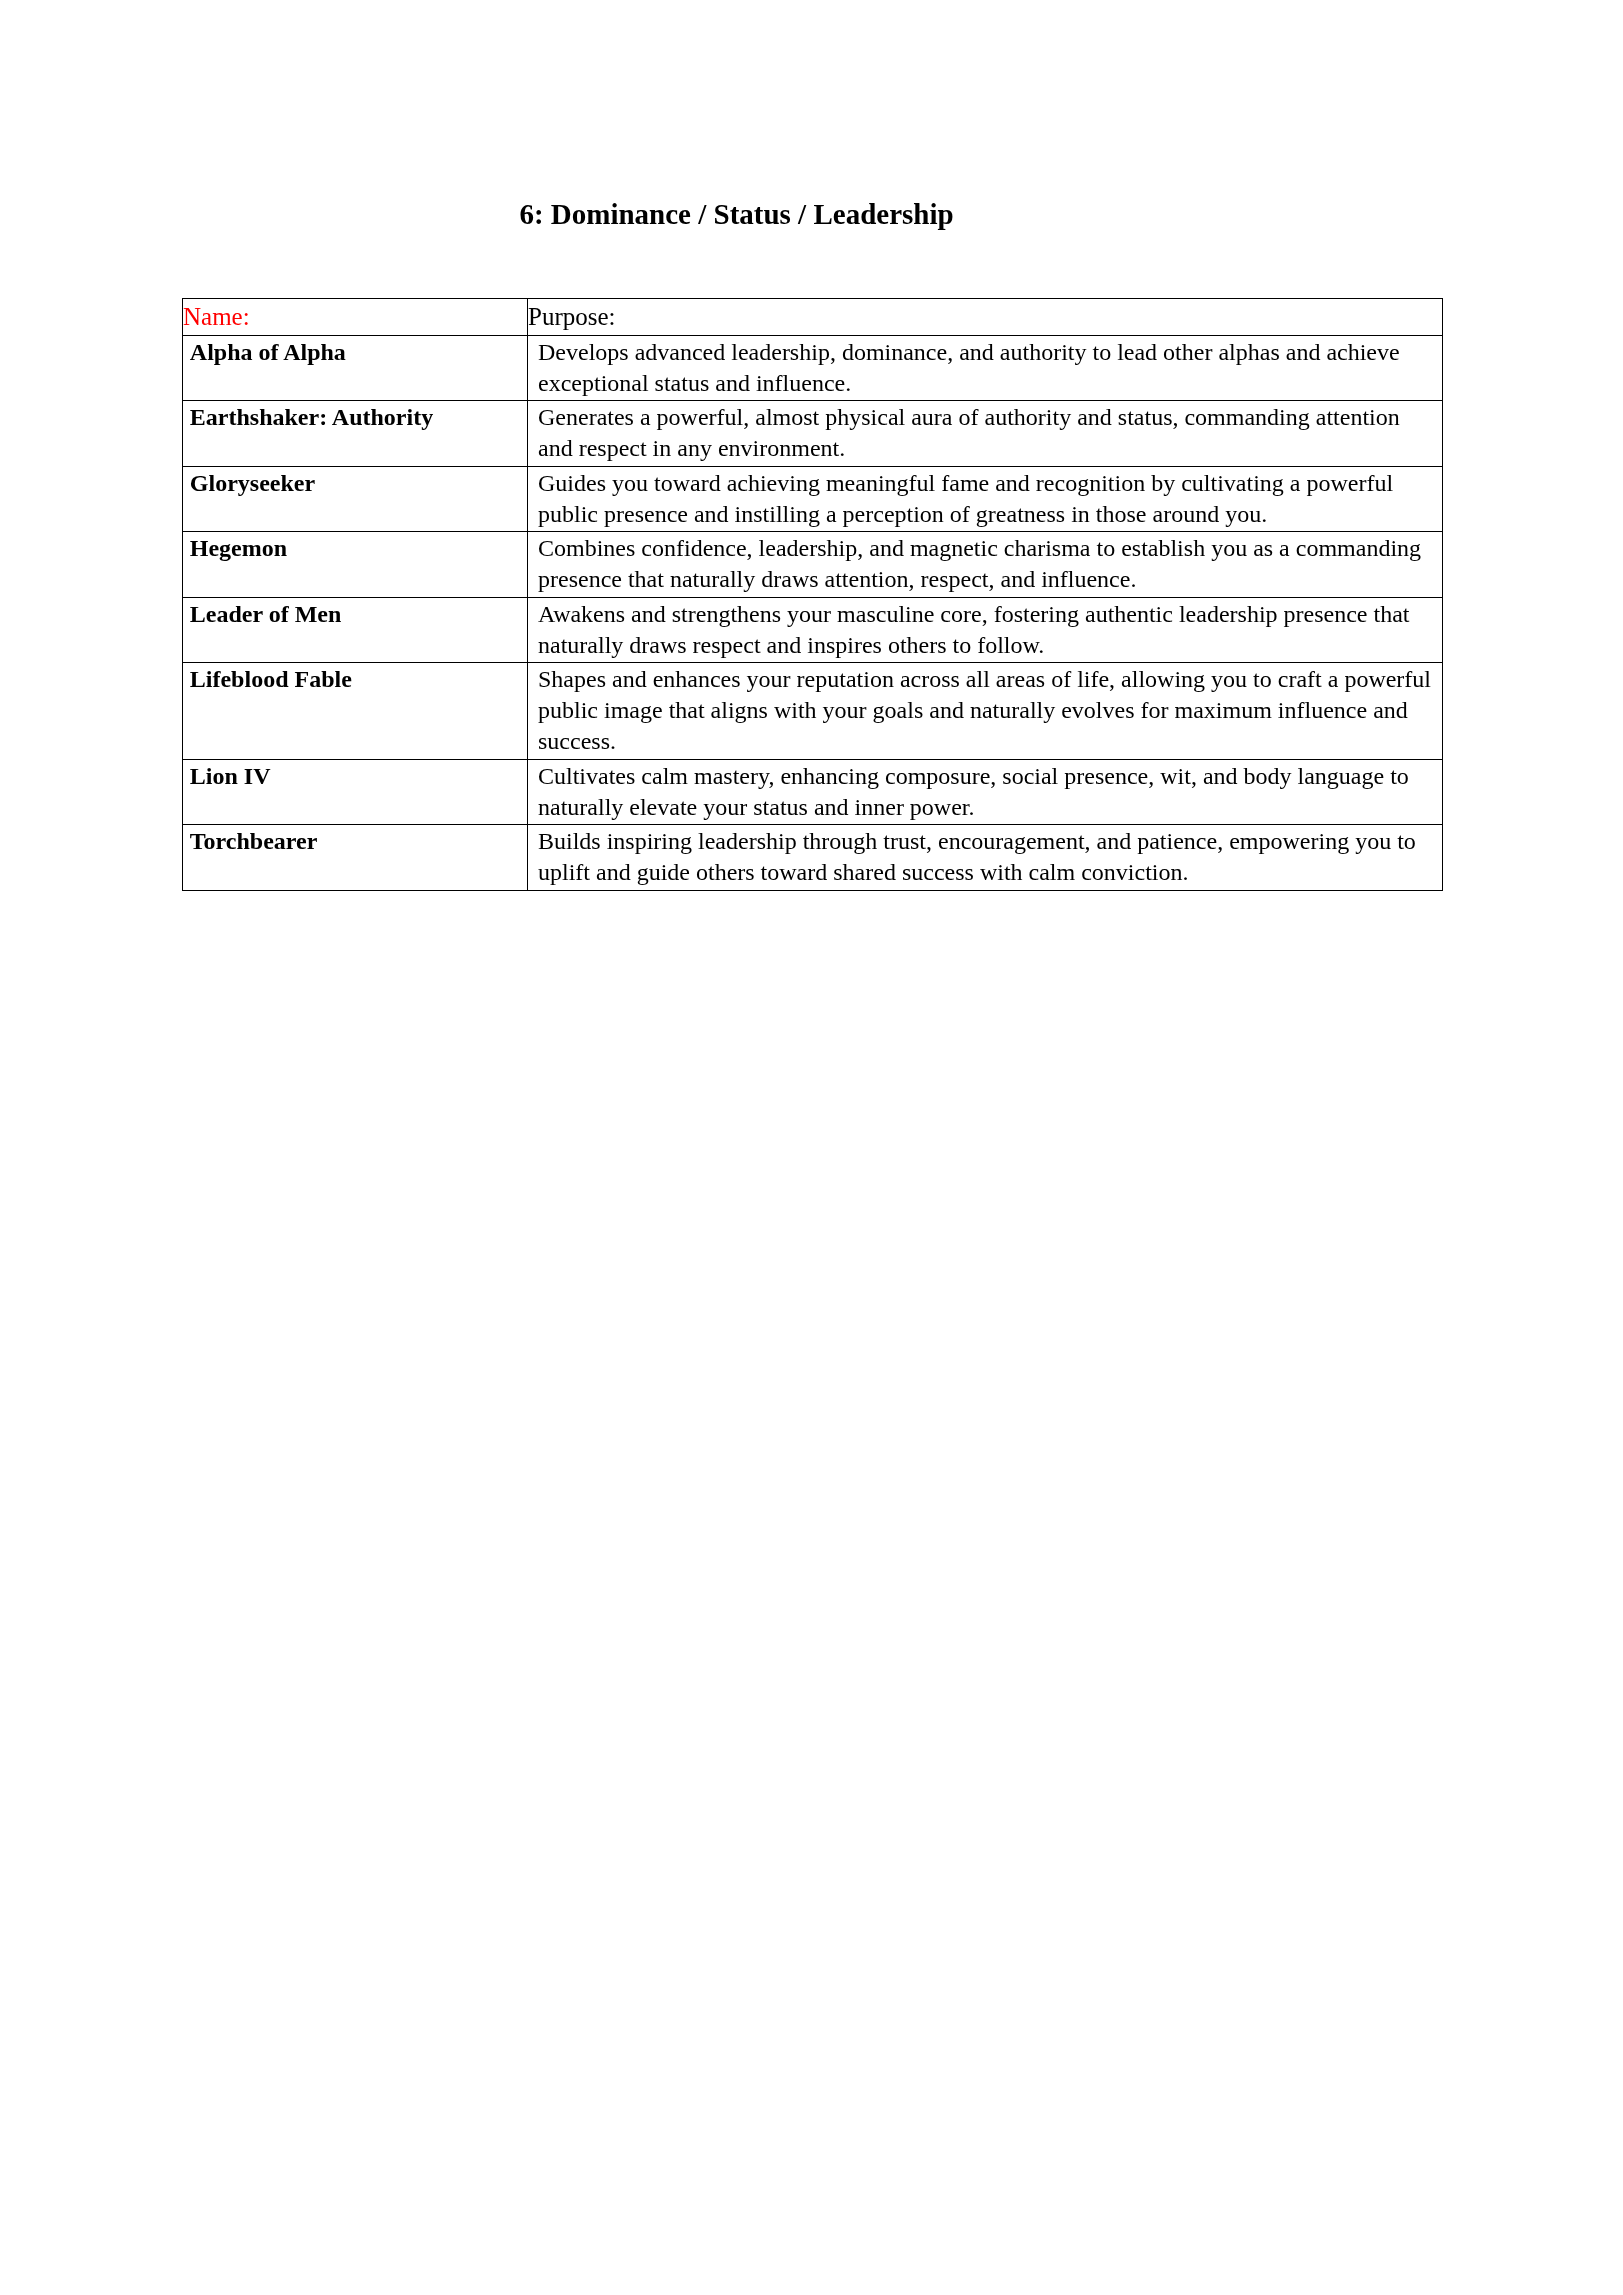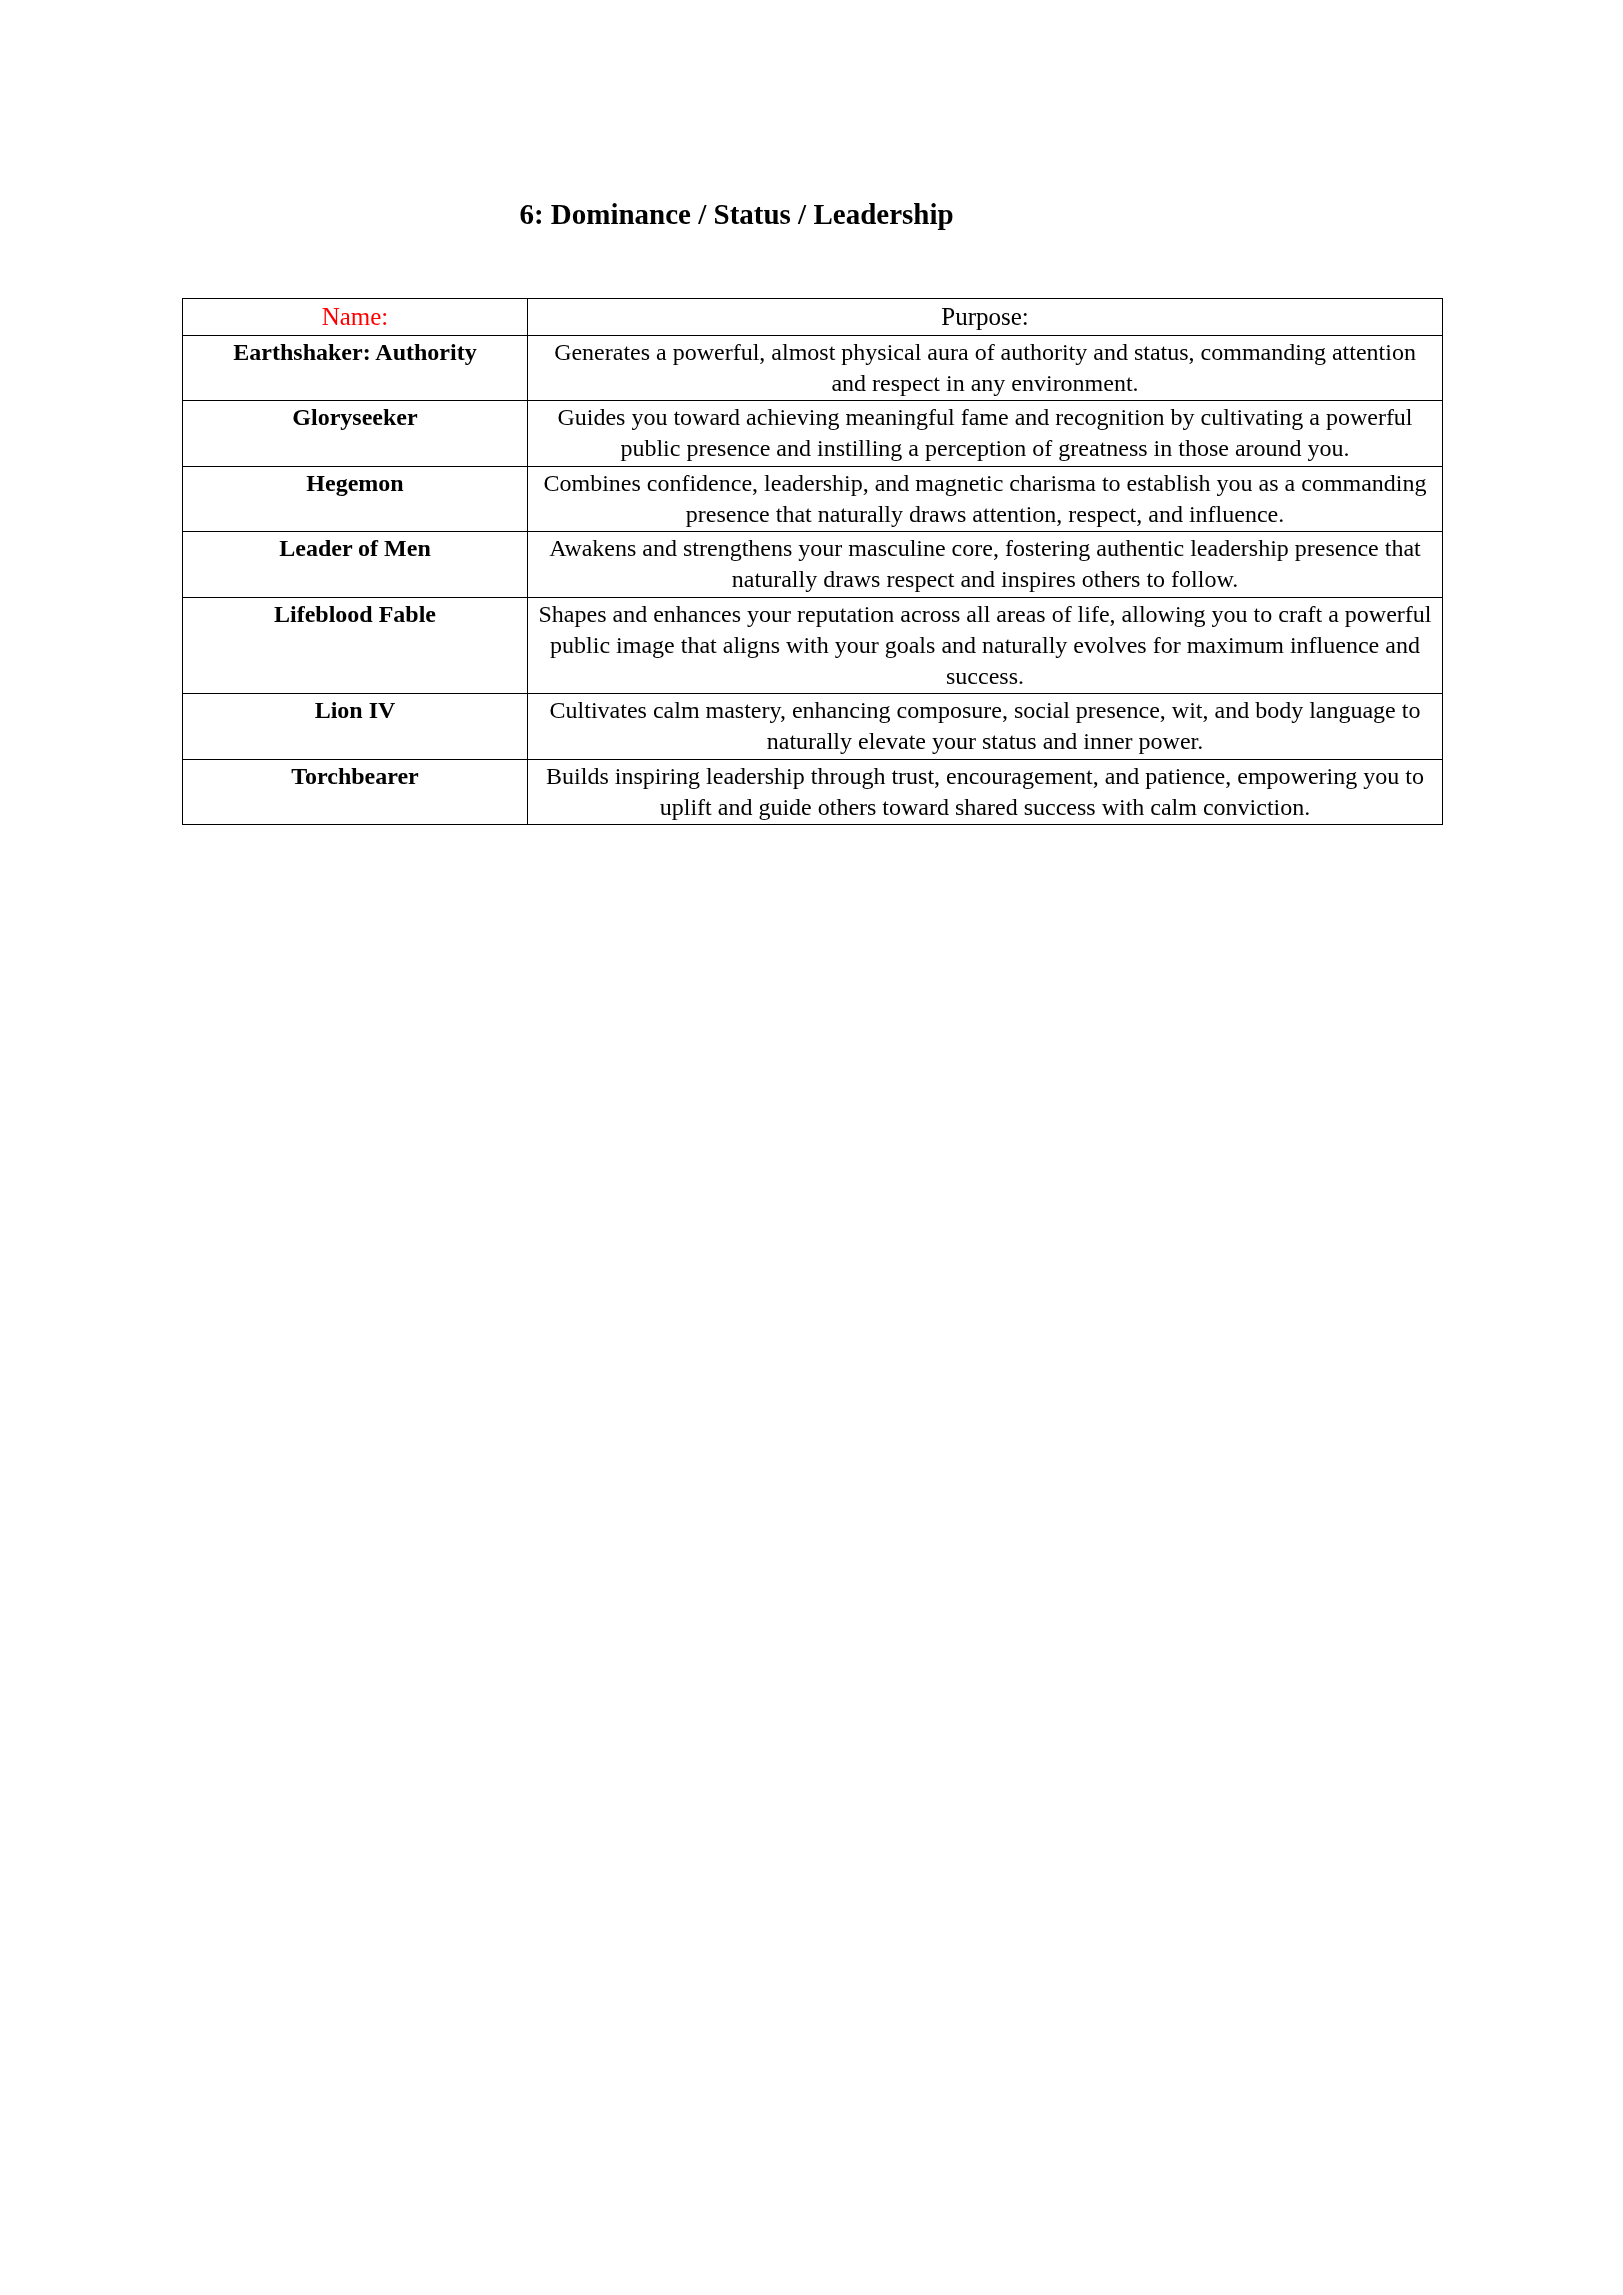--- a/index.html
+++ b/index.html
@@ -31,21 +31,21 @@
     width: 1260px;
     border-collapse: collapse;
     table-layout: fixed;
   }
   table.spells-table col.col-name { width: 345px; }
   table.spells-table col.col-purpose { width: 915px; }
   table.spells-table th,
   table.spells-table td {
     border: 1.7px solid #000000;
     vertical-align: top;
-    text-align: center;
+    text-align: left;
   }
   table.spells-table th {
     font-weight: normal;
     font-size: 25px;
     height: 36px;
     vertical-align: middle;
     padding: 0;
   }
   td.name-cell {
     font-weight: bold;
@@ -69,20 +69,24 @@
     <col class="col-name">
     <col class="col-purpose">
   </colgroup>
   <thead>
     <tr>
       <th style="color: rgb(255, 0, 0);">Name:</th>
       <th style="color: #000000;">Purpose:</th>
     </tr>
   </thead>
   <tbody id="table-body">
+  <tr>
+    <td class="name-cell">Alpha of Alpha</td>
+    <td class="purpose-cell">Develops advanced leadership, dominance, and authority to lead other alphas and achieve exceptional status and influence.</td>
+  </tr>
 
   <tr>
     <td class="name-cell">Earthshaker: Authority</td>
     <td class="purpose-cell">Generates a powerful, almost physical aura of authority and status, commanding attention and respect in any environment.</td>
   </tr>
 
 
   <tr>
     <td class="name-cell">Gloryseeker</td>
     <td class="purpose-cell">Guides you toward achieving meaningful fame and recognition by cultivating a powerful public presence and instilling a perception of greatness in those around you.</td>

